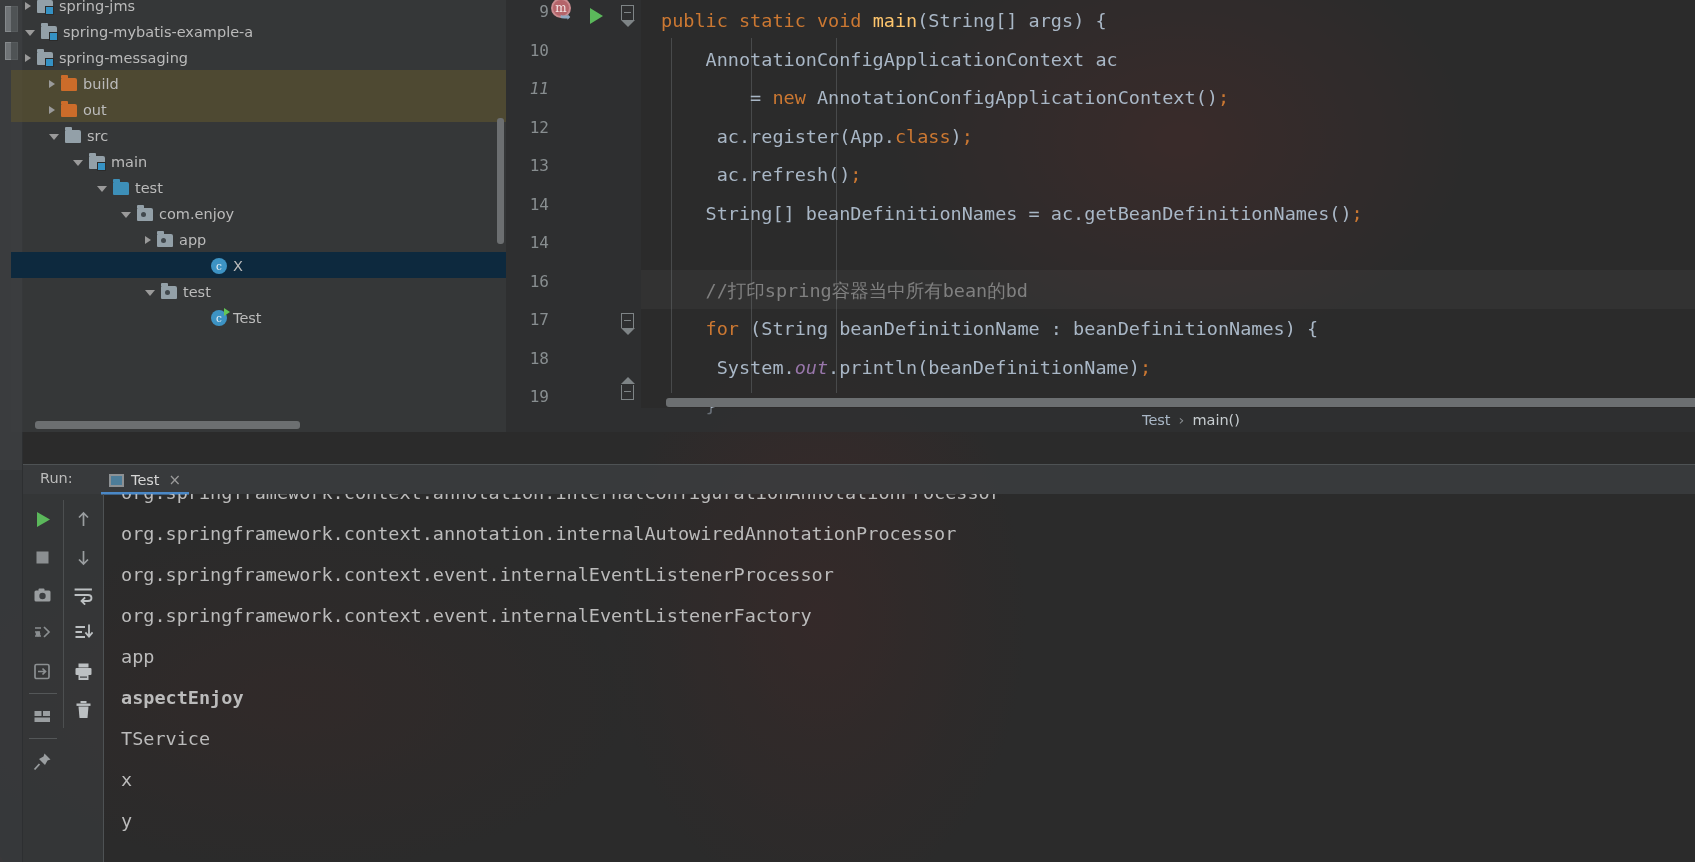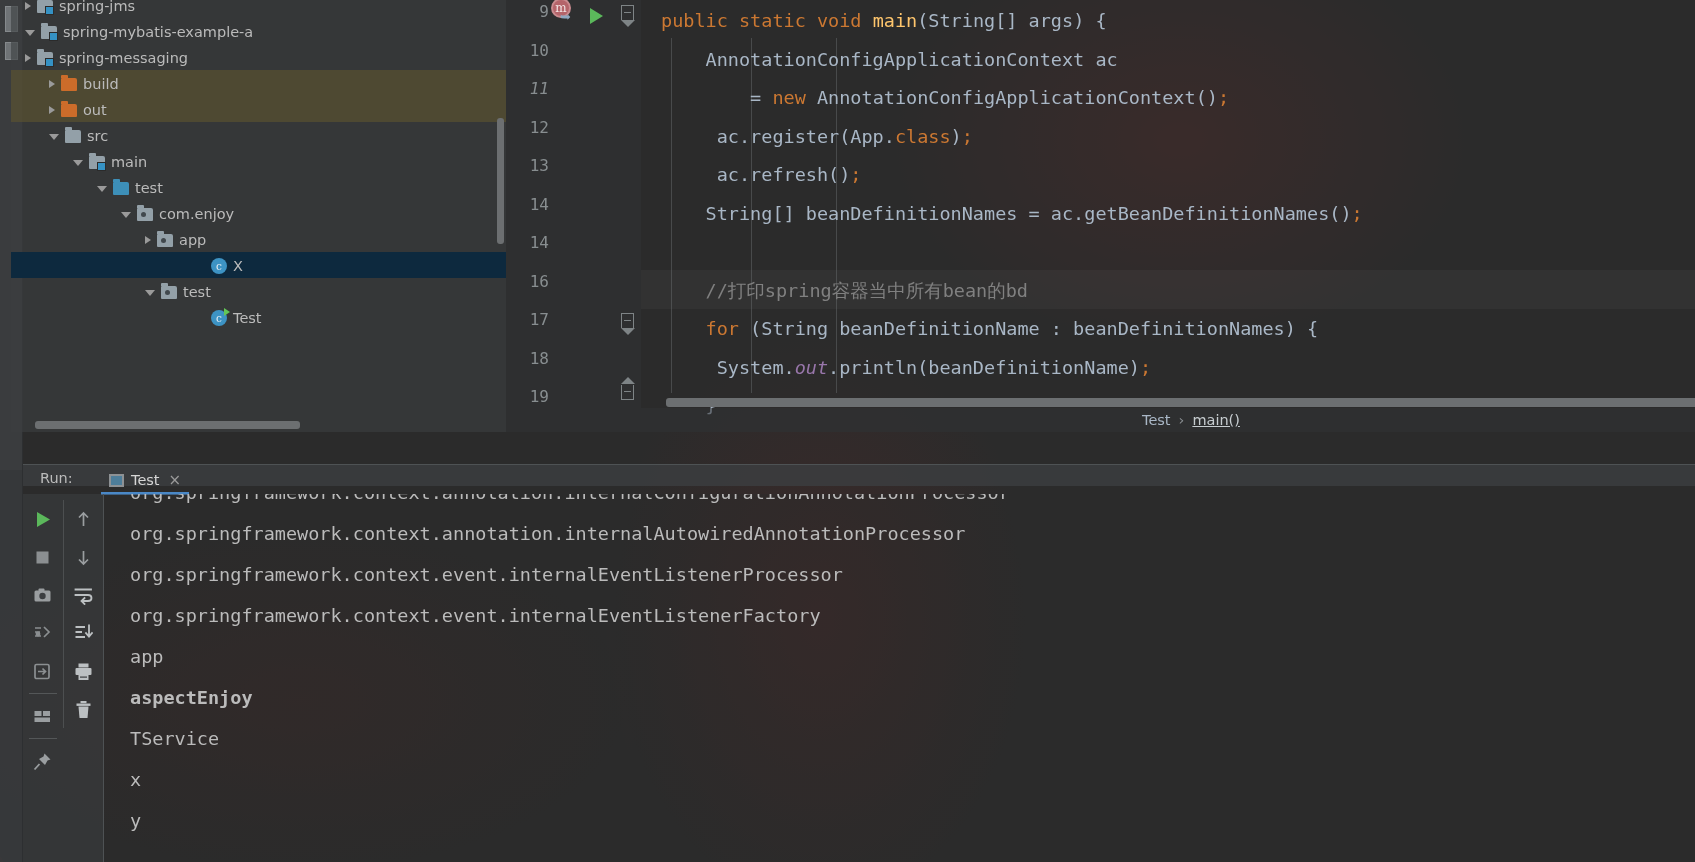--- a/index.html
+++ b/index.html
@@ -195,28 +195,28 @@
     position: absolute; left: 160px; bottom: 25px; width: 1033px; height: 9px;
     background: #6c6f71; border-radius: 3px;
   }
   .breadcrumb {
     position: absolute; left: 135px; bottom: 0; right: 0; height: 24px;
     line-height: 24px; background: rgba(49,51,53,0.55);
     color: #9da3a6; font-size: 14.5px; padding-left: 501px;
   }
   .crumb-cls { color: #a9b7c6; }
   .crumb-sep { color: #8a8f92; padding: 0 8px; }
-  .crumb-mth { color: #c7cdd0; text-decoration: underline; }
+  .crumb-mth { color: #c7cdd0; }
 
   
   .run-window {
     position: absolute; left: 0; top: 464px; right: 0; bottom: 0;
   }
   .run-header {
-    position: absolute; left: 23px; top: 0; right: 0; height: 22px;
+    position: absolute; left: 23px; top: 0; right: 0; height: 30px;
     background: rgba(60,63,65,0.80);
     border-top: 1px solid #4e5254;
   }
   .run-label {
     position: absolute; left: 17px; top: 5px;
     color: #bbbbbb; font-size: 14.5px;
   }
   .run-tab {
     position: absolute; left: 78px; top: 0; height: 30px; line-height: 30px;
     padding: 0 8px; color: #d6d6d6; font-size: 14.5px;
@@ -246,21 +246,21 @@
   .tb-btn svg { position: absolute; left: 10px; top: 10px; }
   .tb-sep { height: 1px; background: rgba(110,114,116,0.55); margin: 3px 6px; }
 
   .console {
     position: absolute; left: 104px; top: 30px; right: 0; bottom: 0;
     overflow: hidden;
     font-family: "DejaVu Sans Mono", "Liberation Mono", monospace;
     font-size: 18.5px; color: #bbbbbb;
     background: rgba(43,43,43,0.42);
   }
-  .con-line { position: absolute; left: 17px; height: 41px; line-height: 41px; white-space: pre; margin-left: 9px; }
+  .con-line { position: absolute; left: 17px; height: 41px; line-height: 41px; white-space: pre; }
 </style>
 </head>
 <body>
 
 <div class="wallpaper"></div>
 
 <div class="ide">
 
   <div class="left-strip"></div>
   <div class="left-strip-b">

